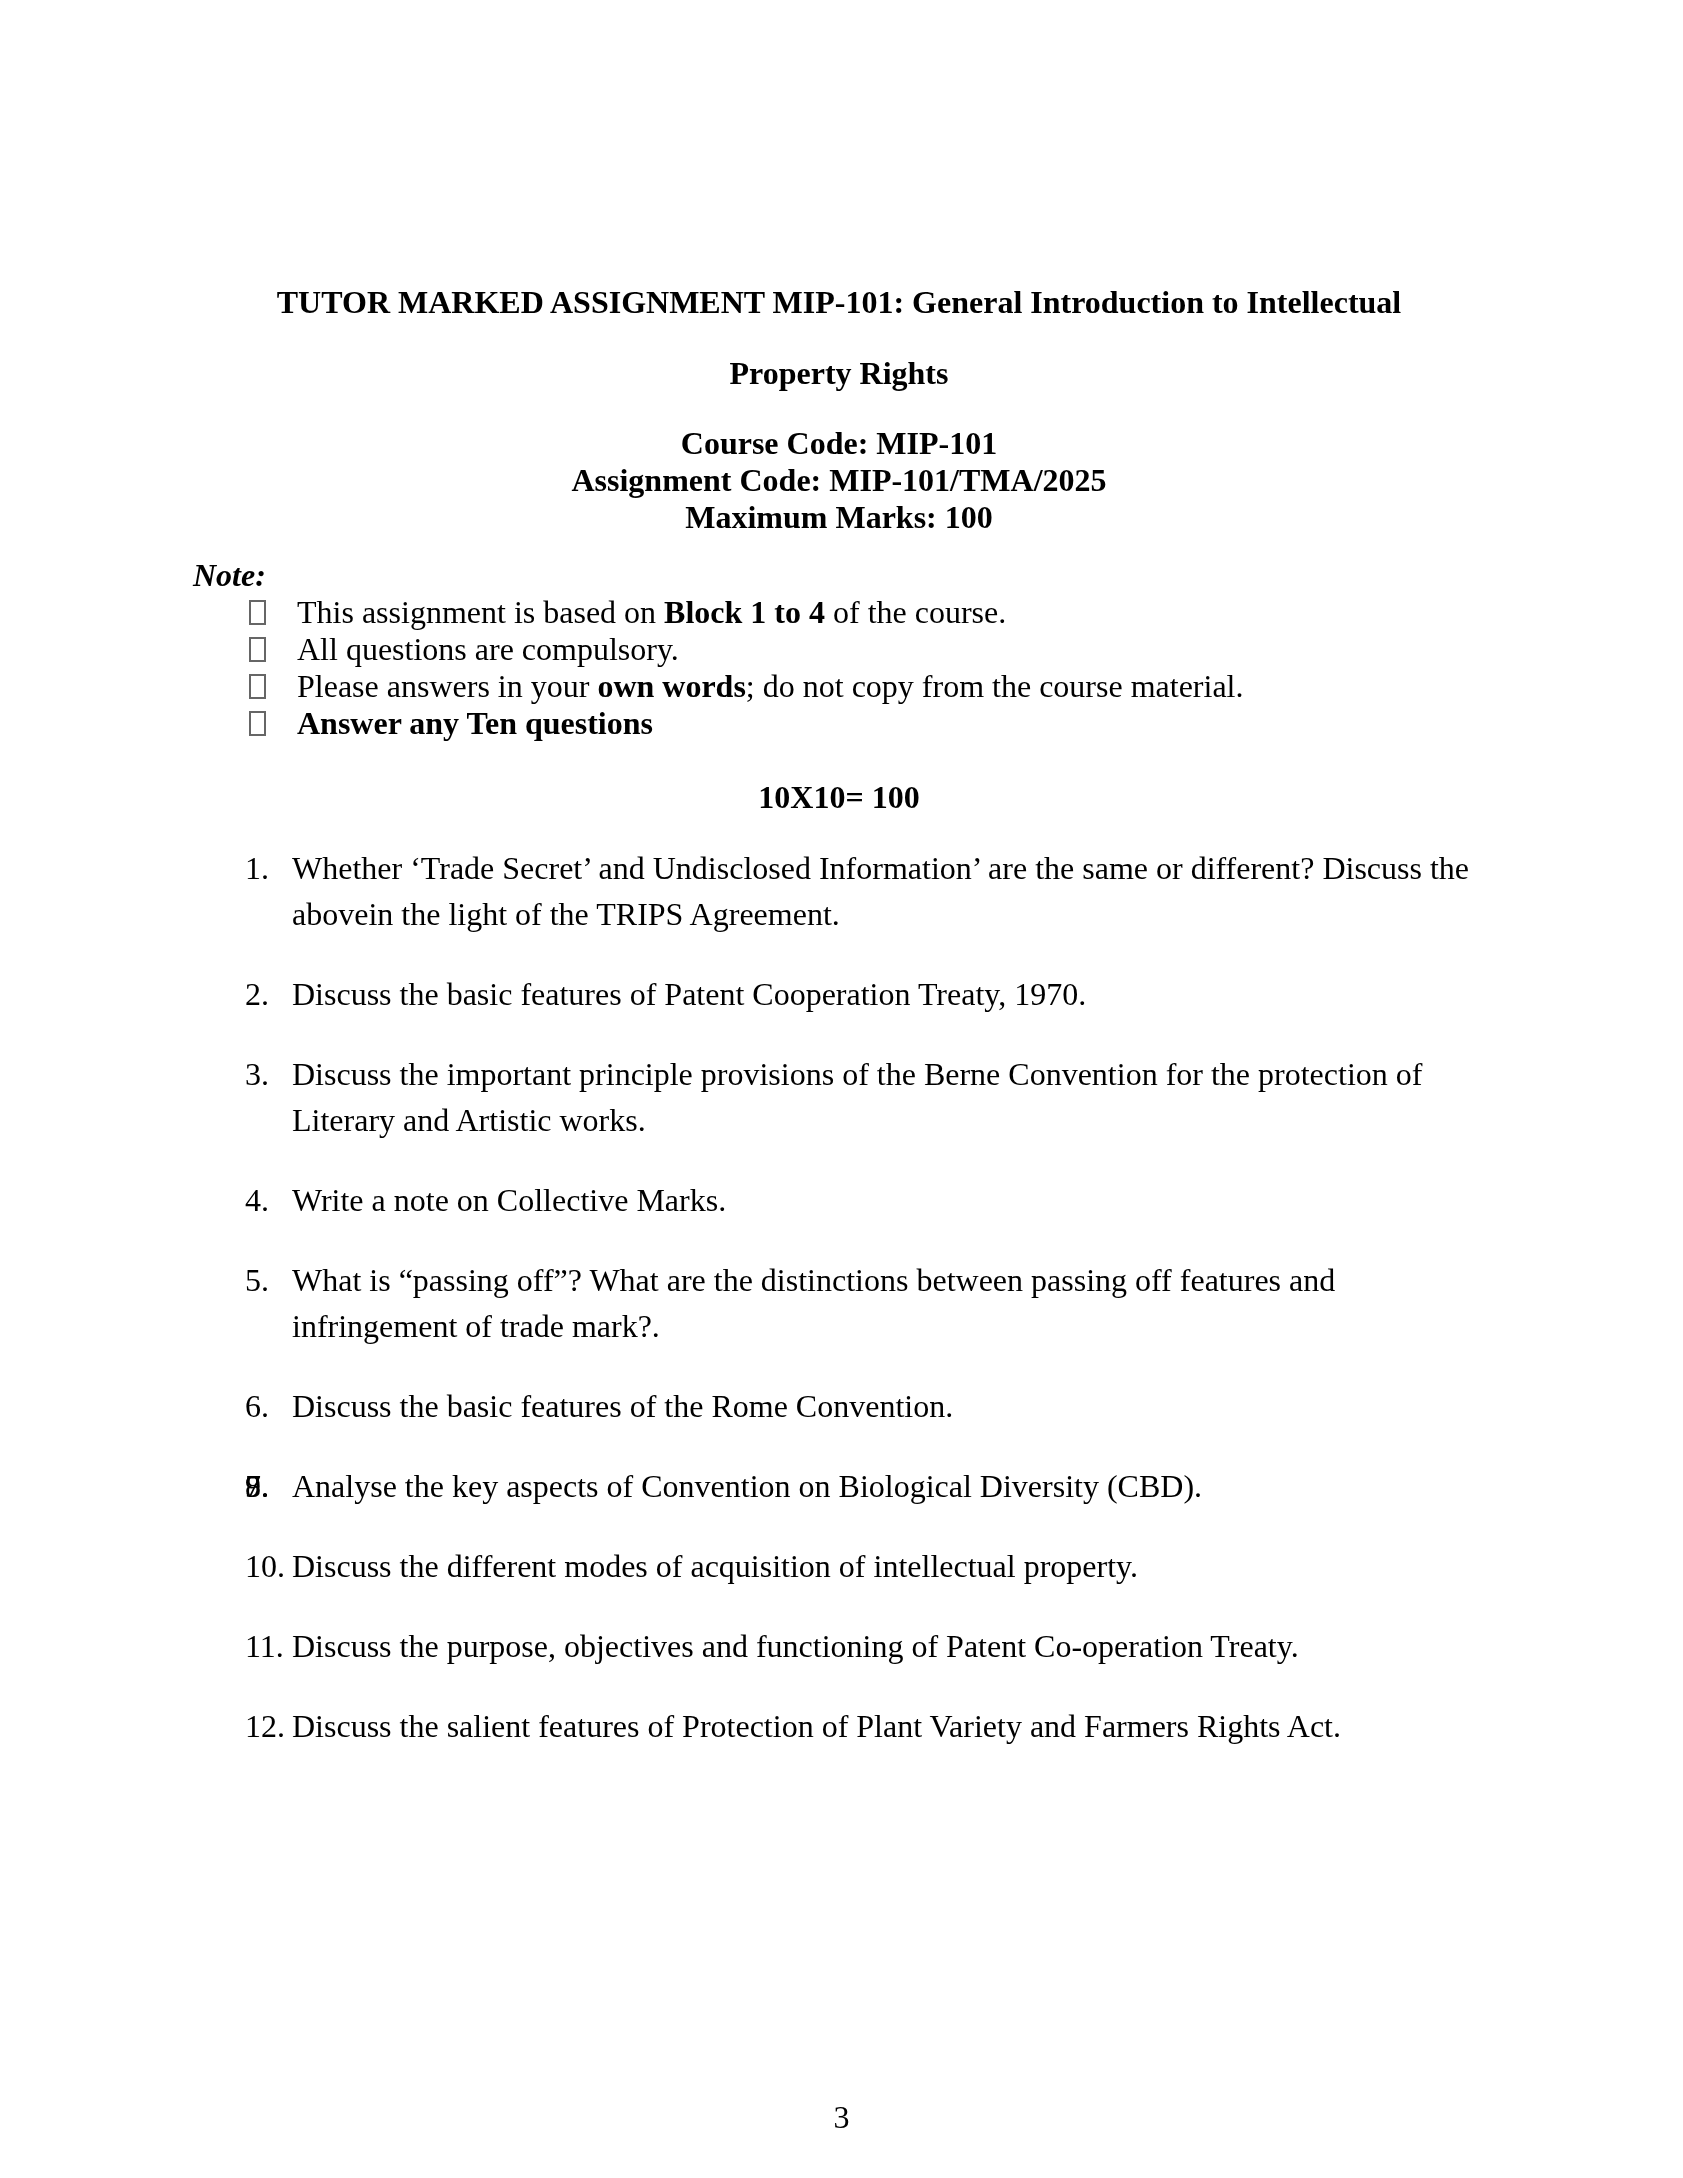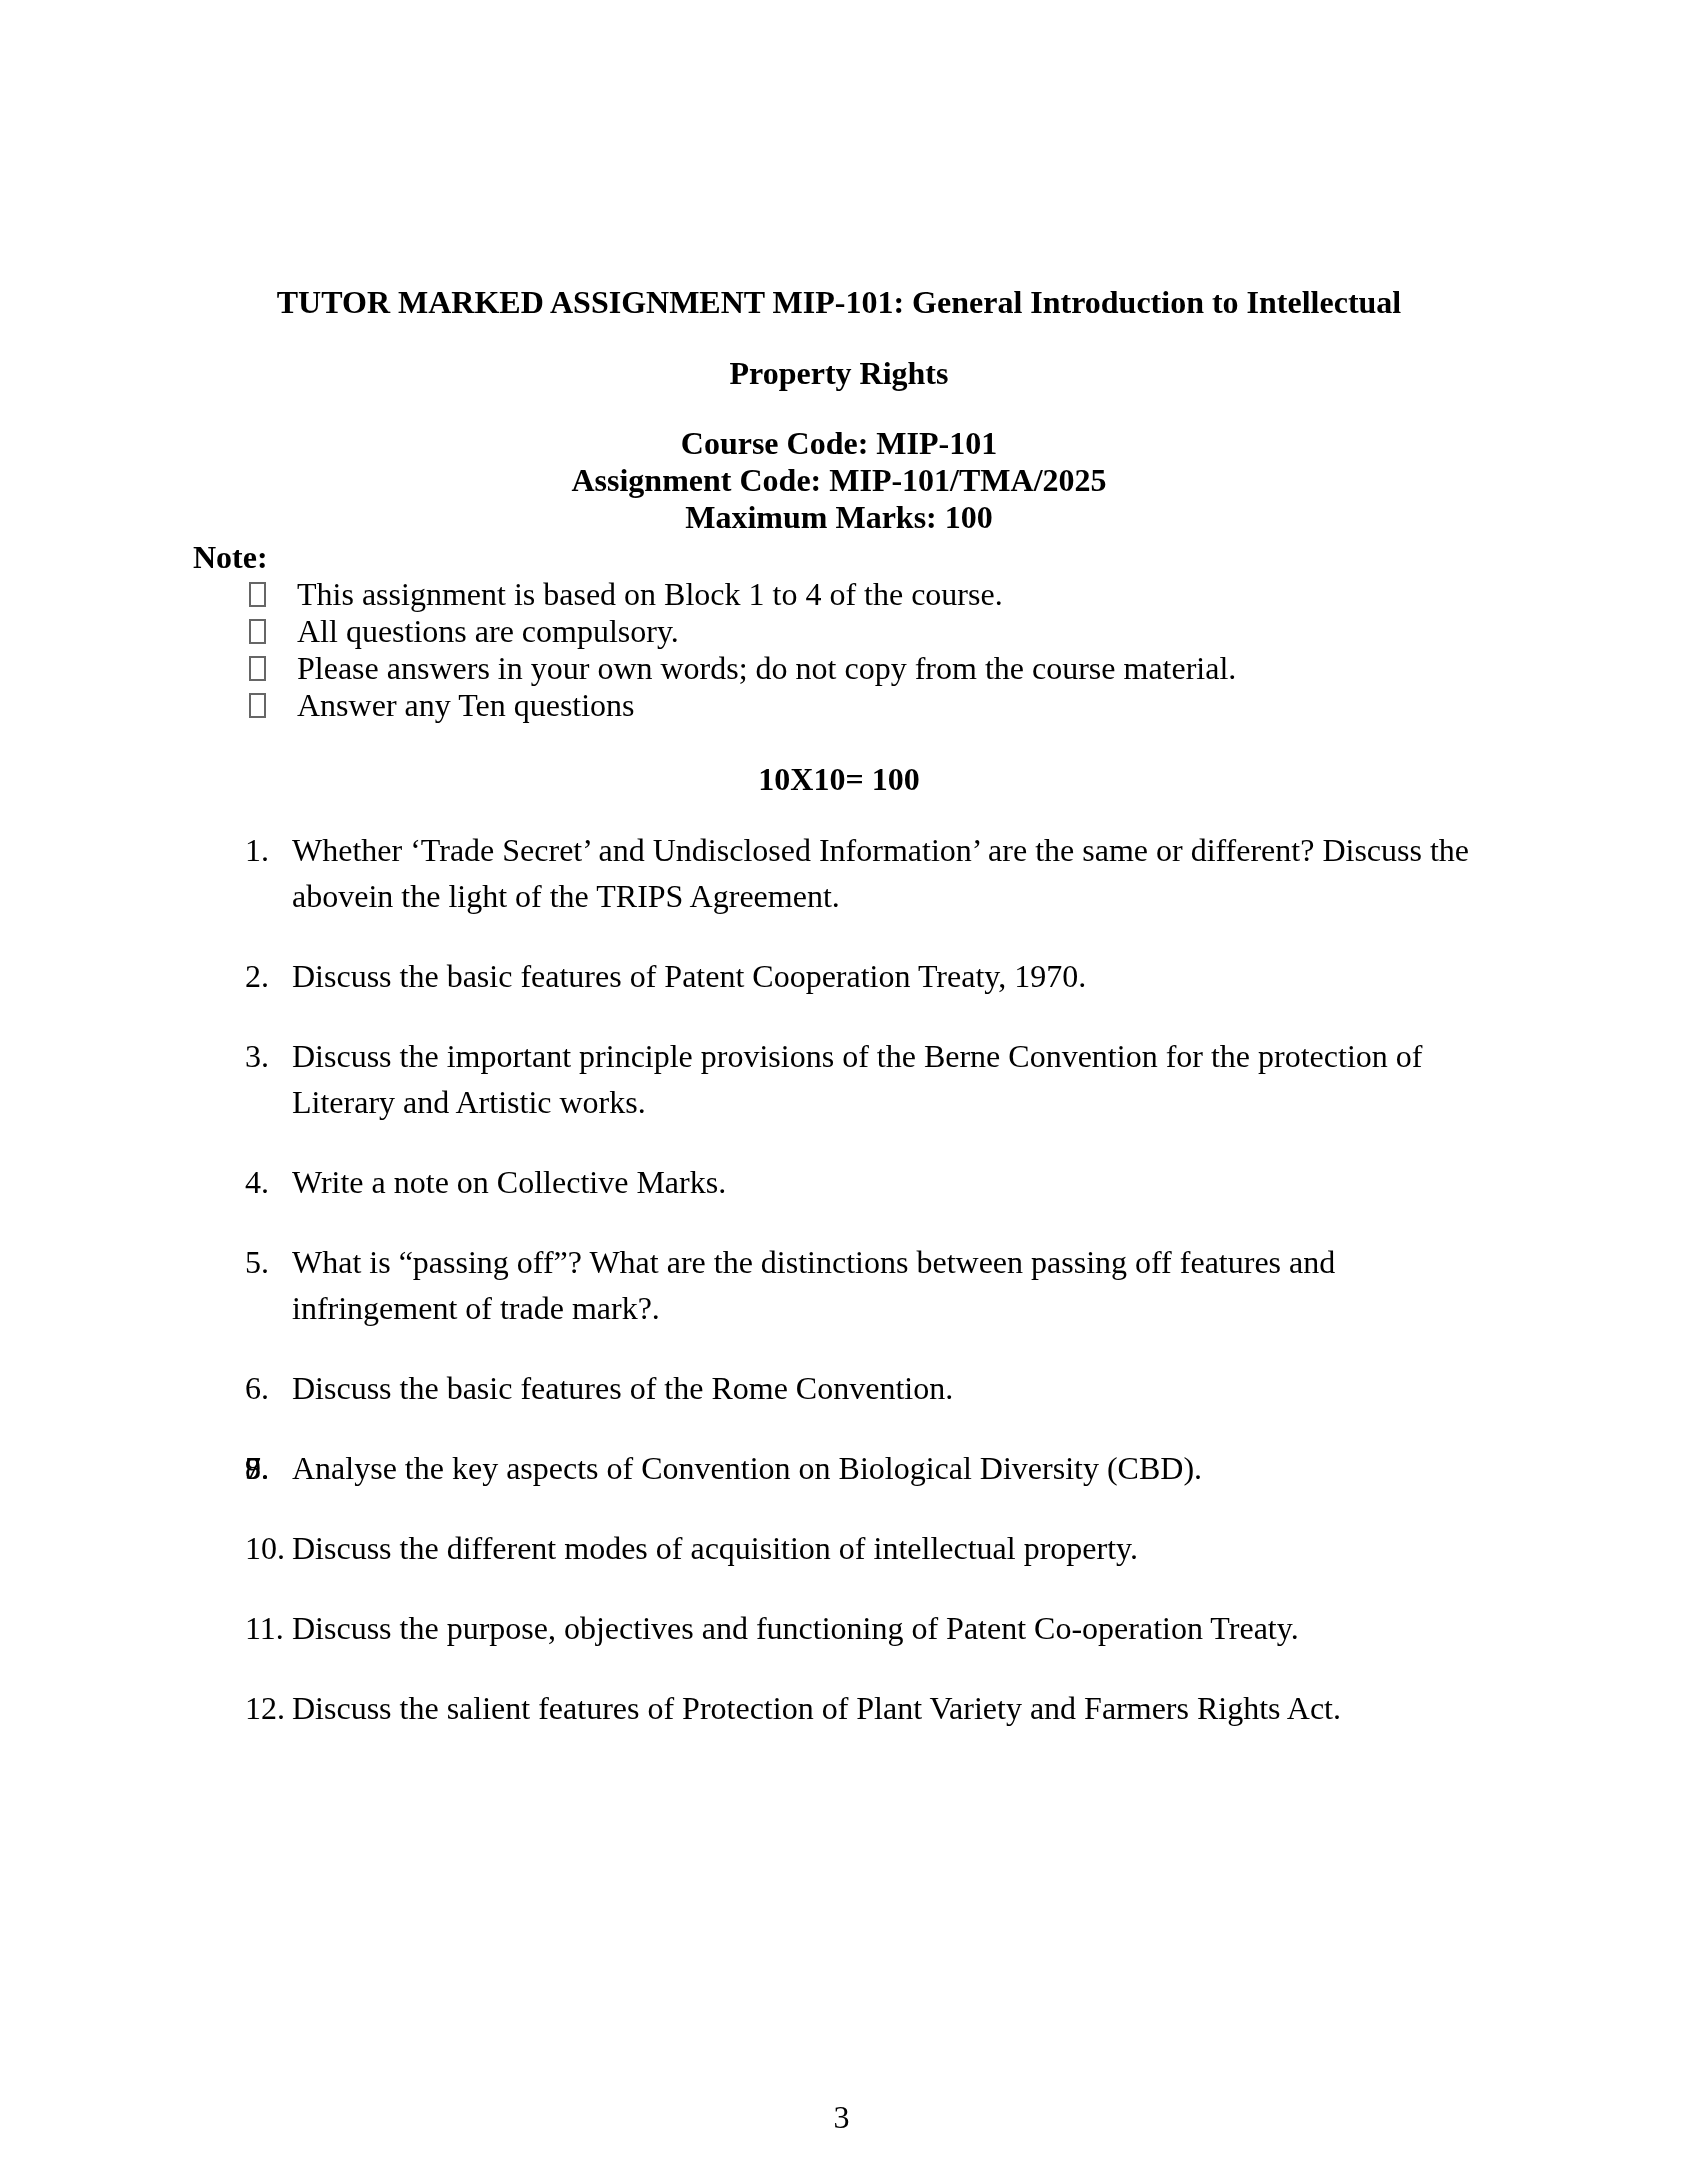--- a/index.html
+++ b/index.html
@@ -23,21 +23,22 @@
   }
   .meta {
     text-align: center;
     font-weight: bold;
     line-height: 37px;
     margin-top: 16px;
   }
   .note-label {
     font-weight: bold;
     line-height: 37px;
-    margin-top: 3px;
+    margin-top: 21px;
+    font-style: italic;
   }
   .note-list { margin: 0; }
   .note-item {
     position: relative;
     padding-left: 104px;
     line-height: 37px;
   }
   .note-bullet {
     position: absolute;
     left: 56px;
@@ -66,21 +67,21 @@
     top: 0;
   }
   .page-number {
     position: absolute;
     top: 2099px;
     left: 0;
     width: 100%;
     text-align: center;
     line-height: 37px;
   }
-  b { font-weight: normal; margin-top: 33px; }
+  b { font-weight: bold; margin-top: 33px; }
 </style>
 </head>
 <body>
 
 <div class="page">
 
   <div class="title">
     <div>TUTOR MARKED ASSIGNMENT MIP-101: General Introduction to Intellectual</div>
     <div>Property Rights</div>
   </div>

